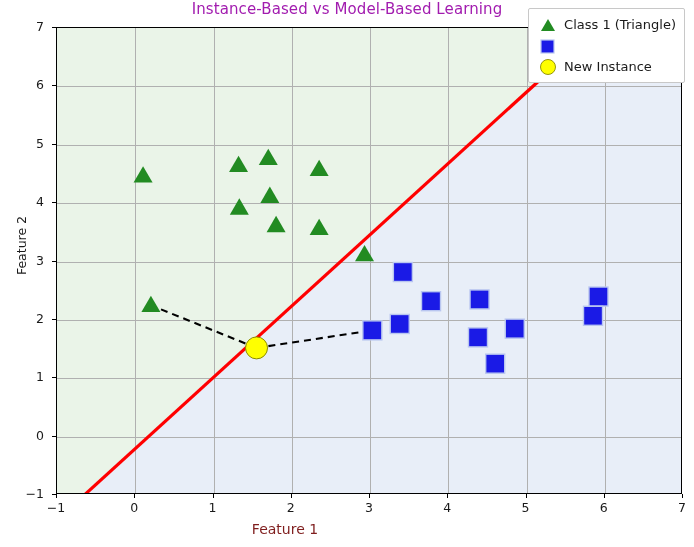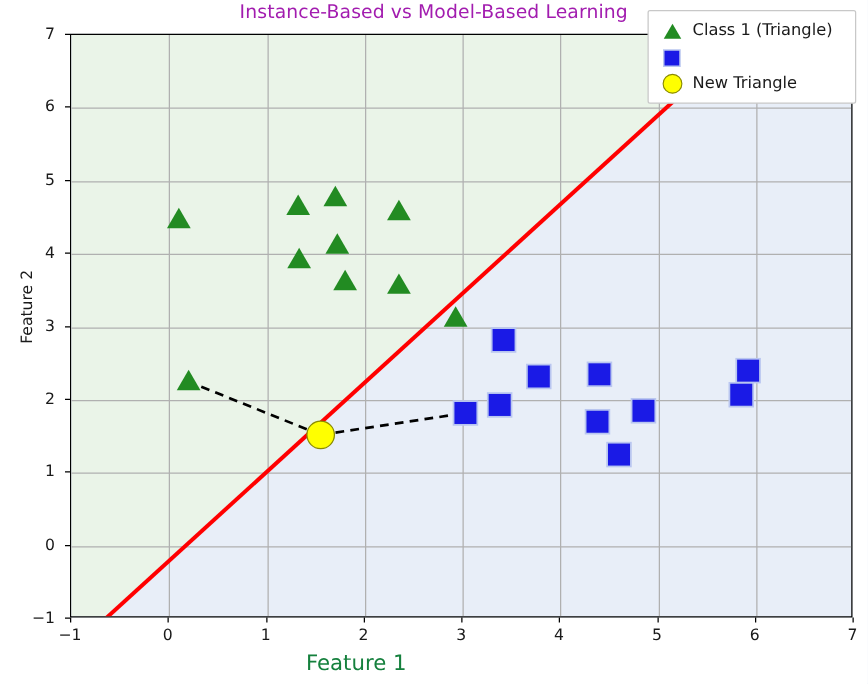--- a/index.html
+++ b/index.html
@@ -27,34 +27,34 @@
   .tick{position:absolute;background:#000;}
   .tick.x{width:1px;height:4px;top:494px;}
   .tick.y{height:1px;width:4px;left:52px;}
 
   .ticklabel{position:absolute;font-size:12.5px;color:#1a1a1a;}
   .ticklabel.x{top:500px;width:40px;margin-left:-20px;text-align:center;}
   .ticklabel.y{left:0;width:44px;margin-top:-8px;text-align:right;}
 
   #xlabel{
     position:absolute;left:0;top:521px;width:570px;text-align:center;
-    font-size:17px;color:#15803d;
+    font-size:14px;color:#7f1d1d;
   }
   #ylabel{
     position:absolute;left:-29px;top:238px;width:100px;text-align:center;
     font-size:12.5px;color:#1a1a1a;transform:rotate(-90deg);
     transform-origin:50% 50%;
   }
 
   svg.overlay{position:absolute;left:0;top:0;width:626px;height:467px;overflow:visible;}
 
   #legend{
     position:absolute;right:9px;top:8px;
     background:#ffffff;border:1px solid #c8c8c8;border-radius:2px;
-    padding:5px 18px 5px 6px;
+    padding:5px 8px 5px 6px;
   }
   .legend-row{display:flex;align-items:center;height:21px;}
   .legend-mark{width:26px;display:flex;justify-content:center;align-items:center;}
   .legend-text{font-size:13px;color:#1a1a1a;padding-left:3px;white-space:nowrap;}
 </style>
 </head>
 <body>
 
 <div id="figure">
 
@@ -164,17 +164,17 @@
             <rect x="3" y="3" width="13" height="13" fill="#1a1ae6" stroke="#b9c6f0" stroke-width="1.2"></rect>
           </svg>
         </span>
       </div>
       <div class="legend-row">
         <span class="legend-mark">
           <svg width="20" height="18">
             <circle cx="10" cy="9" r="7.5" fill="#ffff00" stroke="#8a8a00" stroke-width="0.9"></circle>
           </svg>
         </span>
-        <span class="legend-text">New Triangle</span>
+        <span class="legend-text">New Instance</span>
       </div>
     </div>
 
 </div>
 
 </body></html>

